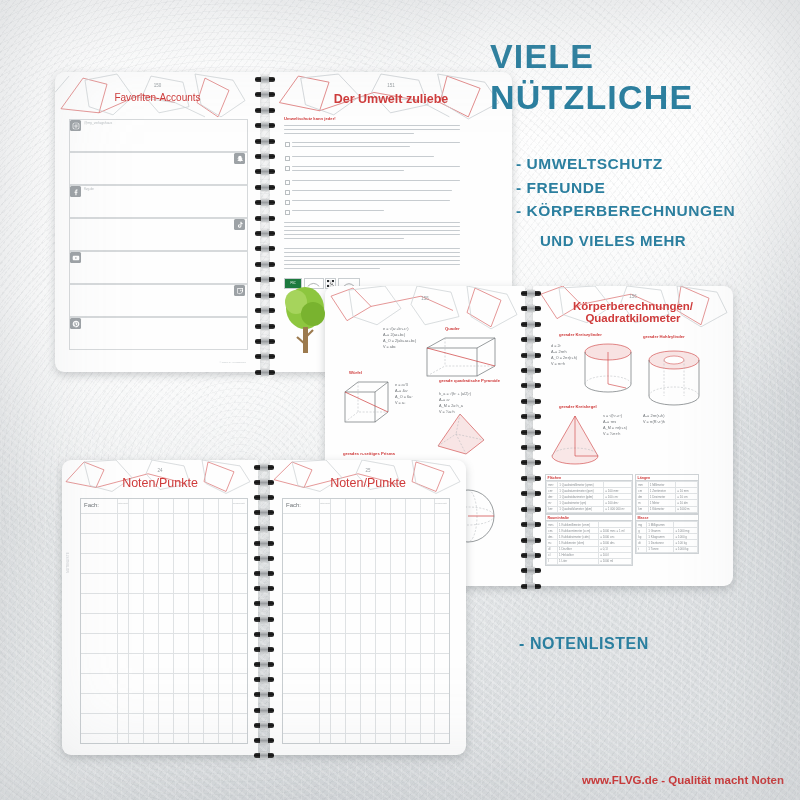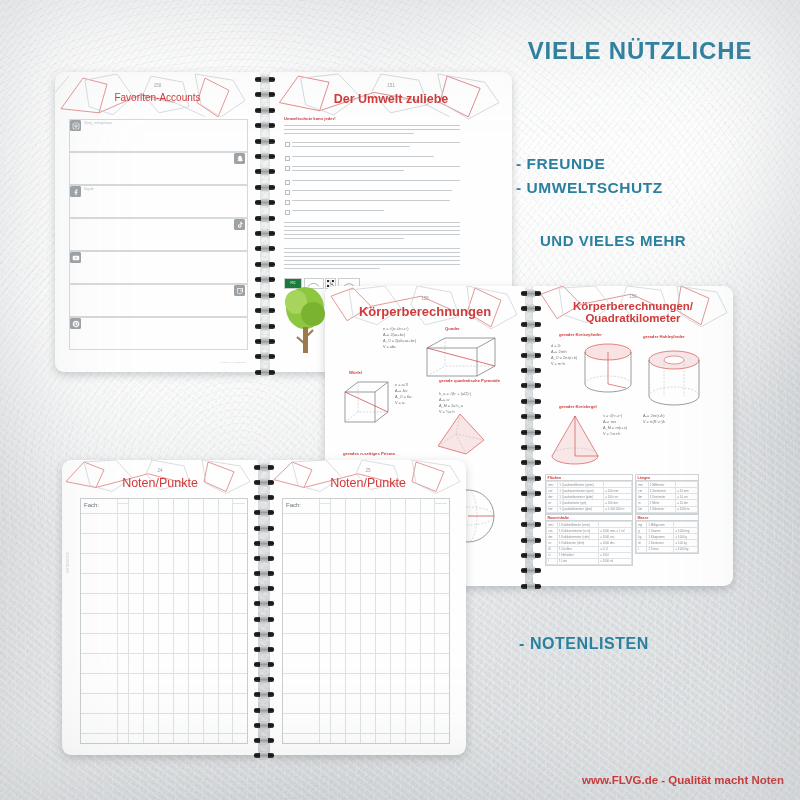--- a/index.html
+++ b/index.html
@@ -26,21 +26,21 @@
       repeating-linear-gradient(-52deg, rgba(170,176,180,.13) 0 1px, rgba(0,0,0,0) 1px 5px),
       repeating-linear-gradient(91deg, rgba(255,255,255,.22) 0 1px, rgba(0,0,0,0) 1px 9px),
       repeating-radial-gradient(circle at 30% 60%, rgba(160,166,170,.10) 0 1px, rgba(0,0,0,0) 1px 7px);
     mix-blend-mode:normal;opacity:.85;
   }
   #vignette{position:absolute;inset:0;pointer-events:none;
     box-shadow:inset 0 0 120px rgba(150,156,160,.35);}
 
   
   .mk{position:absolute;color:#2b7f9f;letter-spacing:.035em;}
-  .mk-head{font-weight:700;font-size:24px;line-height:1.22;text-align:center;
+  .mk-head{font-weight:700;font-size:34px;line-height:1.22;text-align:left;
     text-transform:uppercase;font-stretch:condensed;}
   .mk-list{font-weight:700;font-size:15.5px;line-height:1.52;text-transform:uppercase;}
   .mk-more{font-weight:700;font-size:15px;text-transform:uppercase;}
   .mk-noten{font-weight:700;font-size:16px;text-transform:uppercase;}
   .footer{position:absolute;right:16px;bottom:14px;color:#cf2c2c;
     font-size:11.5px;font-weight:700;}
 
   
   .book{position:absolute;}
   .page{position:absolute;top:0;background:#fefefe;overflow:hidden;
@@ -339,21 +339,20 @@
           <path d="M150 2 L176 14 L166 40 L142 26 Z"></path>
         </g>
         <g fill="none" stroke="#c9ced1" stroke-width="0.7">
           <path d="M24 4 L60 0 L76 22 L52 38 L28 30 Z"></path>
           <path d="M92 0 L126 6 L134 30 L100 38 L86 18 Z"></path>
           <path d="M142 0 L182 8 L192 28 L166 42 L146 30 Z"></path>
         </g>
       </svg>
     </div>
     <div class="pagenum" style="top:10px;">155</div>
-    <div class="ptitle" style="top:18px;font-size:13px;font-weight:700;">Körperberechnungen</div>
 
     <div class="glabel" style="left:120px;top:40px;">Quader</div>
     <div class="gform" style="left:58px;top:41px;">
       <div>e = √(a²+b²+c²)</div>
       <div>A₀= 2(ac+bc)</div>
       <div>A_O = 2(ab+ac+bc)</div>
       <div>V = abc</div>
     </div>
     <div class="shape" style="left:100px;top:50px;">
       <svg width="72" height="44" viewBox="0 0 72 44">
@@ -792,22 +791,23 @@
       <div class="ghline" style="left:0;top:234px;width:100%;"></div>
     </div>
   </div>
 </div>
 
 <div class="mk mk-head" style="left:490px;top:36px;width:300px;">
   <div>VIELE NÜTZLICHE</div>
 </div>
 
 <div class="mk mk-list" style="left:516px;top:152px;">
+  <div>- UMWELTSCHUTZ</div>
   <div>- FREUNDE</div>
-  <div>- UMWELTSCHUTZ</div>
+  <div>- KÖRPERBERECHNUNGEN</div>
 </div>
 
 <div class="mk mk-more" style="left:516px;top:232px;margin-left:24px;">UND VIELES MEHR</div>
 
 <div class="mk mk-noten" style="left:519px;top:635px;">- NOTENLISTEN</div>
 
 <div class="footer">www.FLVG.de - Qualität macht Noten</div>
 
 <div id="vignette"></div>
 

